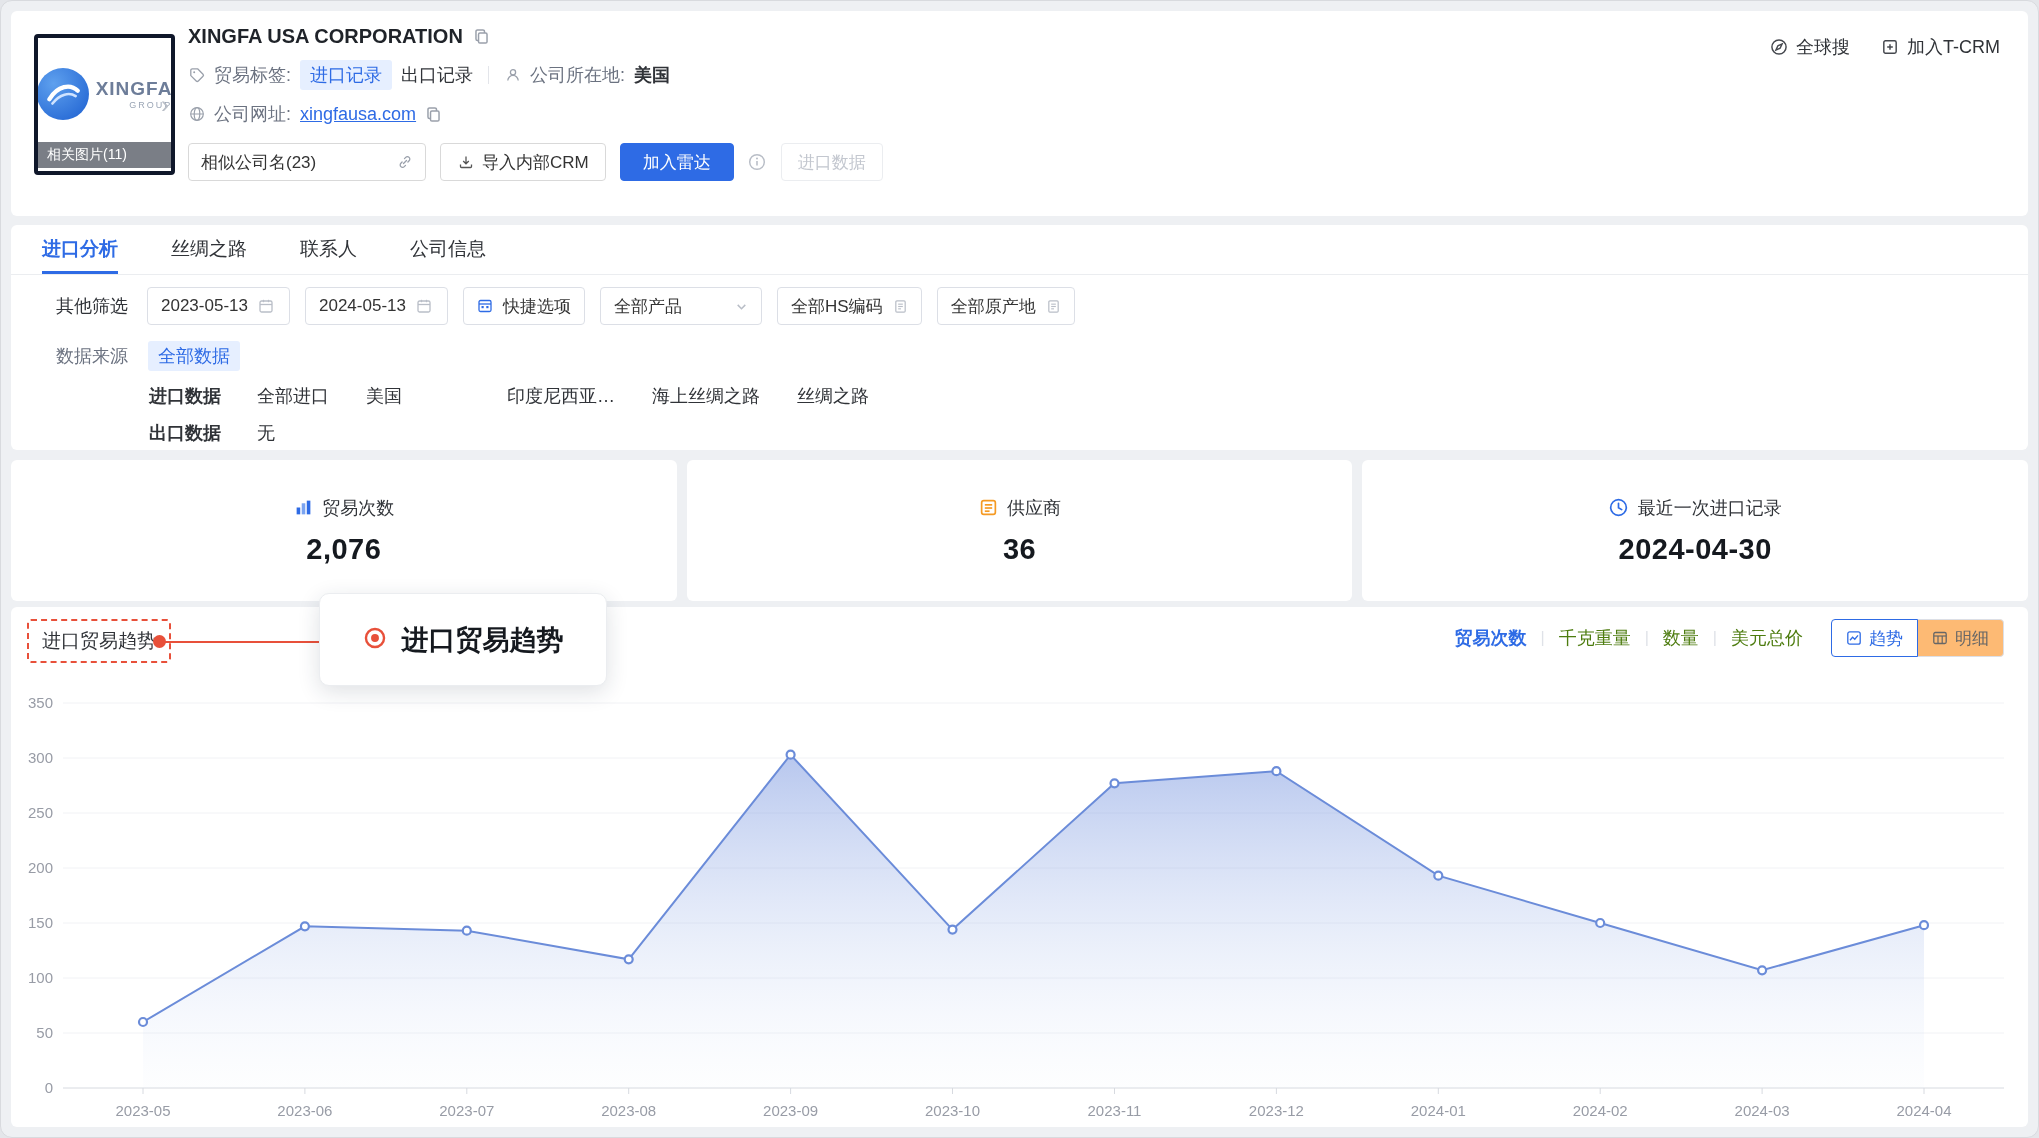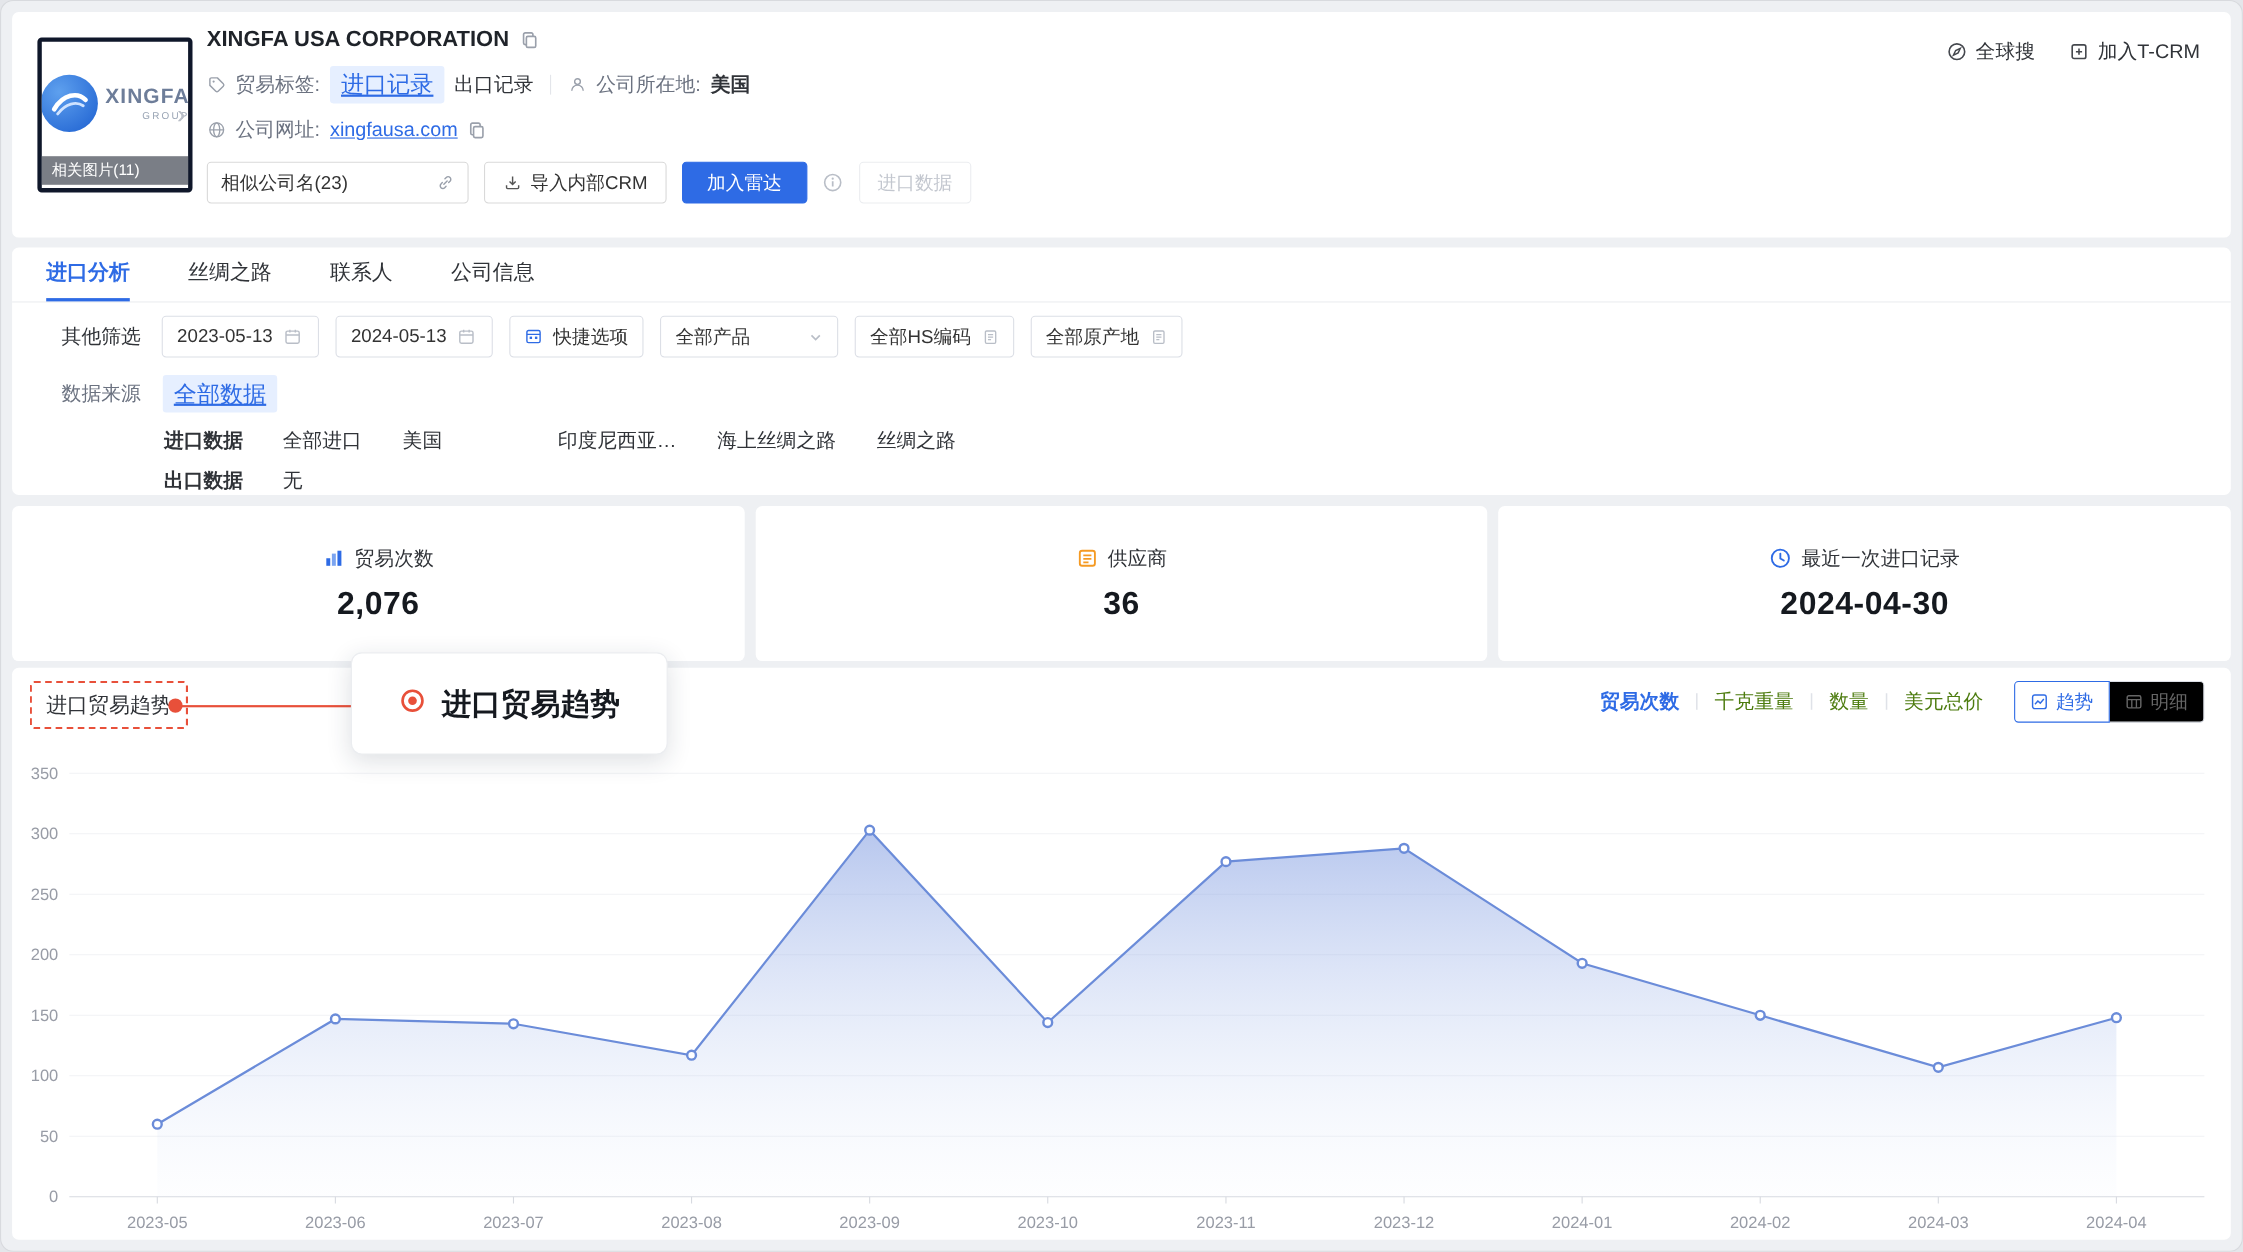--- a/index.html
+++ b/index.html
@@ -21,21 +21,21 @@
   .company-name{margin:0;font-size:20px;font-weight:600;color:#1f2329;}
   .social-row{display:flex;align-items:center;gap:8px;margin-top:9px;}
   .social{width:22px;height:22px;border-radius:4px;display:flex;align-items:center;justify-content:center;cursor:pointer;}
   .social.website{background:#3b7cf0;}
   .social.linkedin{background:#0a66c2;color:#fff;font-size:12px;font-weight:700;}
   .social.phone{background:#f59a23;}
   .meta-row{display:flex;align-items:center;gap:9px;margin-top:12px;font-size:18px;}
   .meta-label{color:#6b7280;}
   .meta-plain{color:#303338;cursor:pointer;}
   .meta-plain.strong{font-weight:600;cursor:default;}
-  .chip{background:#e6efff;color:#2e6be5;font-size:21px;padding:3px 10px;border-radius:3px;cursor:pointer;text-decoration:underline;}
+  .chip{background:#e6efff;color:#2e6be5;font-size:18px;padding:3px 10px;border-radius:3px;cursor:pointer;}
   .vsep{width:1px;height:18px;background:#e3e5ea;margin:0 6px;}
   .website-link{color:#2e6be5;text-decoration:underline;cursor:pointer;font-size:18px;}
   .hdr-actions{display:flex;align-items:center;gap:14px;margin-top:17px;}
   .similar-input{width:238px;height:38px;border:1px solid #d9d9d9;border-radius:4px;display:flex;align-items:center;justify-content:space-between;padding:0 12px;font-size:17px;color:#333;box-sizing:border-box;cursor:text;background:#fff;}
   .btn{height:38px;border:1px solid #d9d9d9;border-radius:4px;background:#fff;display:flex;align-items:center;gap:8px;padding:0 16px;font-size:17px;color:#333;cursor:pointer;font-family:inherit;}
   .btn-primary{background:#2e6be5;border-color:#2e6be5;color:#fff;padding:0 22px;}
   .btn-disabled{color:#c3c7cf;border-color:#ebedf0;cursor:default;}
   .header-right{position:absolute;right:28px;top:24px;display:flex;gap:30px;}
   .toplink{display:flex;align-items:center;gap:8px;font-size:18px;color:#303338;cursor:pointer;}
 
@@ -64,21 +64,21 @@
   .stat-value{font-size:29px;font-weight:600;color:#15191f;letter-spacing:.5px;}
 
   
   .chart-card{position:relative;margin:6px 10px 0;height:520px;}
   .chart-title-box{position:absolute;left:16px;top:12px;border:2px dashed #e8503a;border-radius:4px;padding:7px 13px;font-size:19px;color:#303338;font-weight:500;}
   .chart-metrics{position:absolute;right:24px;top:12px;height:38px;display:flex;align-items:center;gap:14px;}
   .metric{font-size:18px;color:#4d7c0f;cursor:pointer;}
   .metric.active{color:#2e6be5;font-weight:600;}
   .msep{color:#dfe2e8;font-size:16px;}
   .toggle-group{display:flex;margin-left:14px;}
-  .toggle{height:38px;padding:0 14px;display:flex;align-items:center;gap:7px;font-size:17px;border:1px solid #dcdfe6;color:#666;background:#000000;box-sizing:border-box;cursor:pointer;}
+  .toggle{height:38px;padding:0 14px;display:flex;align-items:center;gap:7px;font-size:17px;border:1px solid #dcdfe6;color:#666;background:#fdba74;box-sizing:border-box;cursor:pointer;}
   .toggle.active{border-color:#2e6be5;color:#2e6be5;background:#fff;position:relative;z-index:1;}
   .toggle:first-child{border-radius:4px 0 0 4px;}
   .toggle:last-child{border-radius:0 4px 4px 0;margin-left:-1px;}
   #trend-svg{position:absolute;left:12px;top:66px;width:1995px;height:445px;}
 
   
   .annotation-line{position:absolute;left:158px;top:640px;width:166px;border-top:2px solid #e8503a;z-index:30;}
   .annotation-dot{position:absolute;left:152px;top:634px;width:13px;height:13px;border-radius:50%;background:#e8503a;z-index:31;}
   .callout{position:absolute;left:318px;top:592px;width:286px;height:91px;background:#fff;border:1px solid #ebedf0;border-radius:10px;box-shadow:0 6px 22px rgba(31,45,61,.14);display:flex;align-items:center;justify-content:center;gap:15px;z-index:32;}
   .callout-text{font-size:27px;font-weight:700;color:#15191f;}

